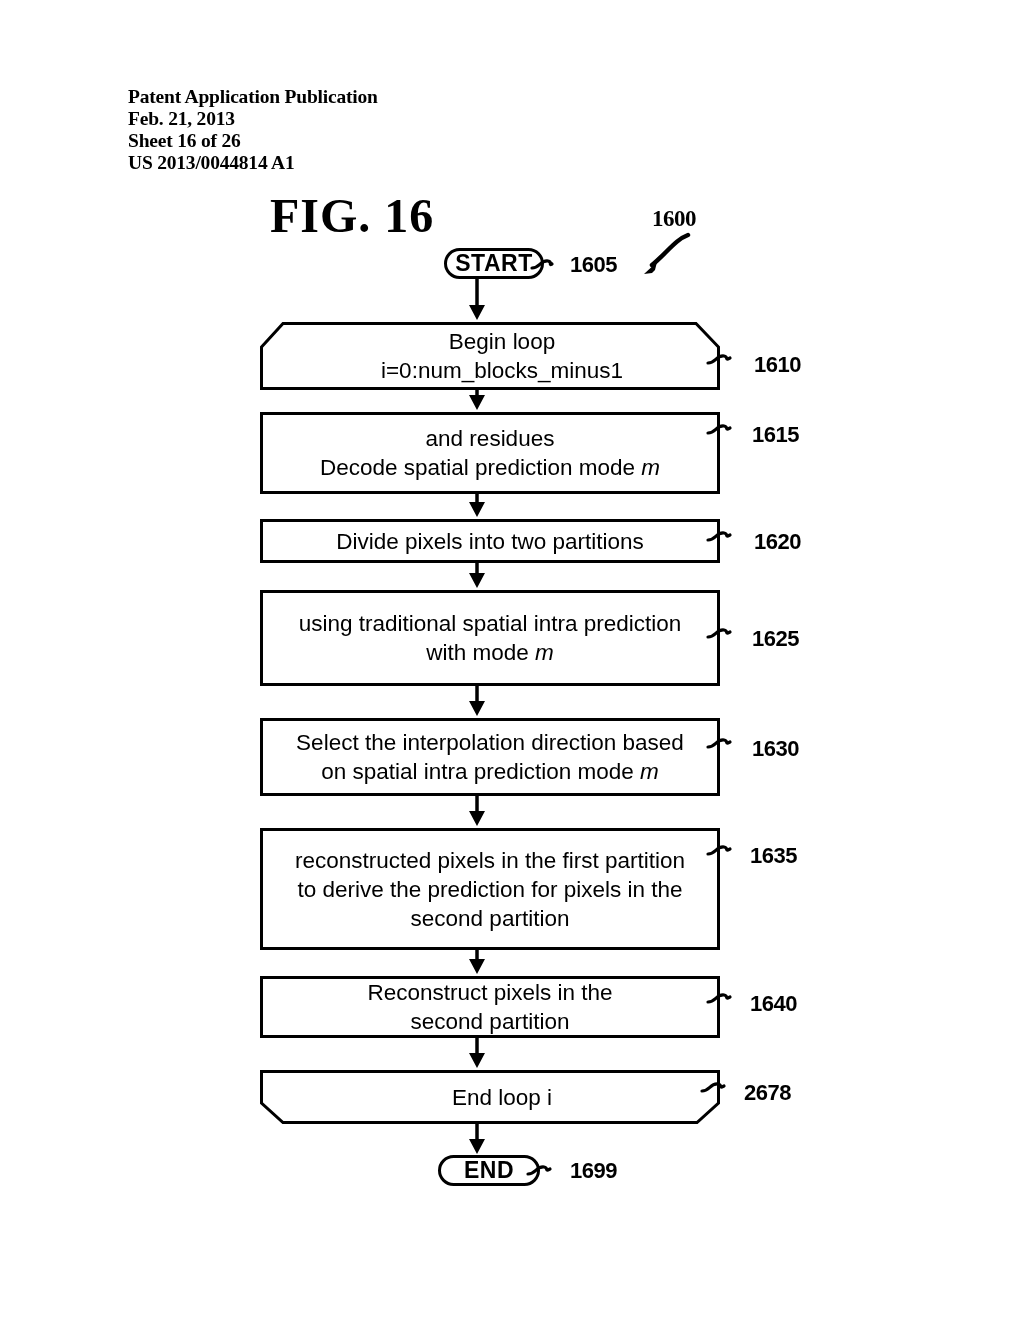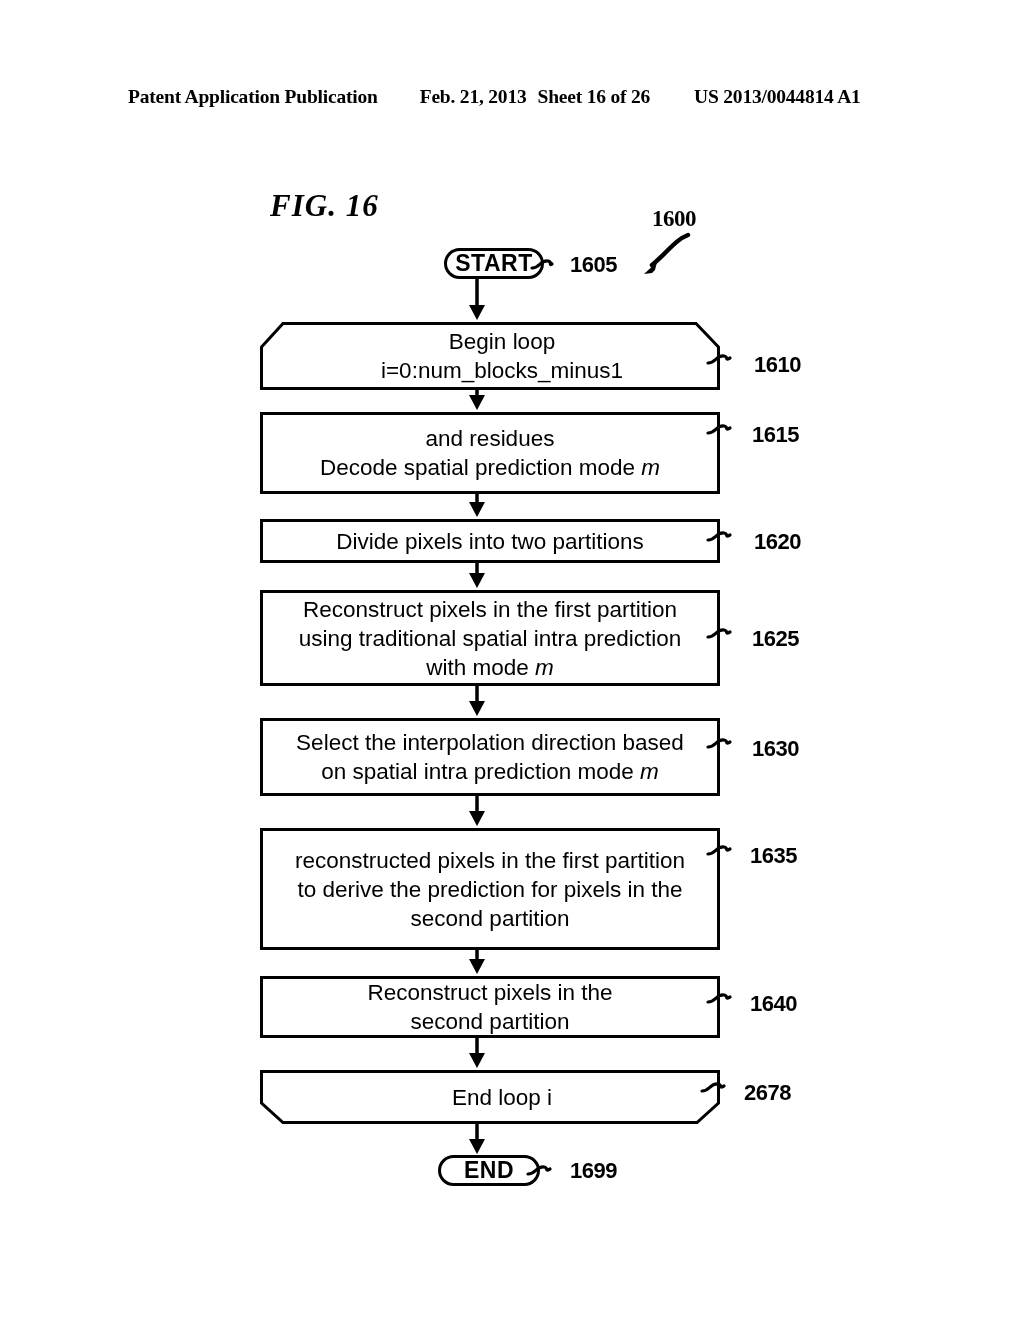--- a/index.html
+++ b/index.html
@@ -17,42 +17,41 @@
     overflow: hidden;
   }
 
   
   #page-header {
     position: absolute;
     top: 86px;
     left: 128px;
     width: 768px;
     display: flex;
-    flex-direction: row;
+    flex-direction: column;
     align-items: baseline;
     font-family: "Liberation Serif", serif;
     font-weight: bold;
     font-size: 19.5px;
     letter-spacing: -0.2px;
     white-space: nowrap;
   }
   #page-header .hdr-pub   { margin-right: 42px; }
   #page-header .hdr-date  { margin-right: 11px; }
   #page-header .hdr-sheet { margin-right: 44px; }
   #page-header .hdr-num   { }
 
   
   #fig-title {
     position: absolute;
     left: 270px;
     top: 188px;
     font-family: "Liberation Serif", serif;
-    font-style: italic;
-    font-weight: bold;
-    font-size: 31px;
+    font-weight: bold;
+    font-size: 48px;
     letter-spacing: 1px;
   }
 
   
   #fig-id-label {
     position: absolute;
     left: 652px;
     top: 206px;
     font-family: Liberation Serif, serif;
     font-weight: bold;
@@ -198,21 +197,20 @@
       <span class="txt"><span>Decode spatial prediction mode </span><em class="var">m</em></span>
     </div>
   </div>
 
   <div class="node proc" style="left:246px; top:519px; width:460px; height:44px;">
     <span class="txt">Divide pixels into two partitions</span>
   </div>
 
   <div class="node proc" style="left:246px; top:590px; width:460px; height:96px;">
     <div style="width:100%">
-      <span class="txt">Reconstruct pixels in the first partition</span>
       <span class="txt">using traditional spatial intra prediction</span>
       <span class="txt"><span>with mode </span><em class="var">m</em></span>
     </div>
   </div>
 
   <div class="node proc" style="left:246px; top:718px; width:460px; height:78px;text-align:center;">
     <div style="width:100%">
       <span class="txt">Select the interpolation direction based</span>
       <span class="txt"><span>on spatial intra prediction mode </span><em class="var">m</em></span>
     </div>

